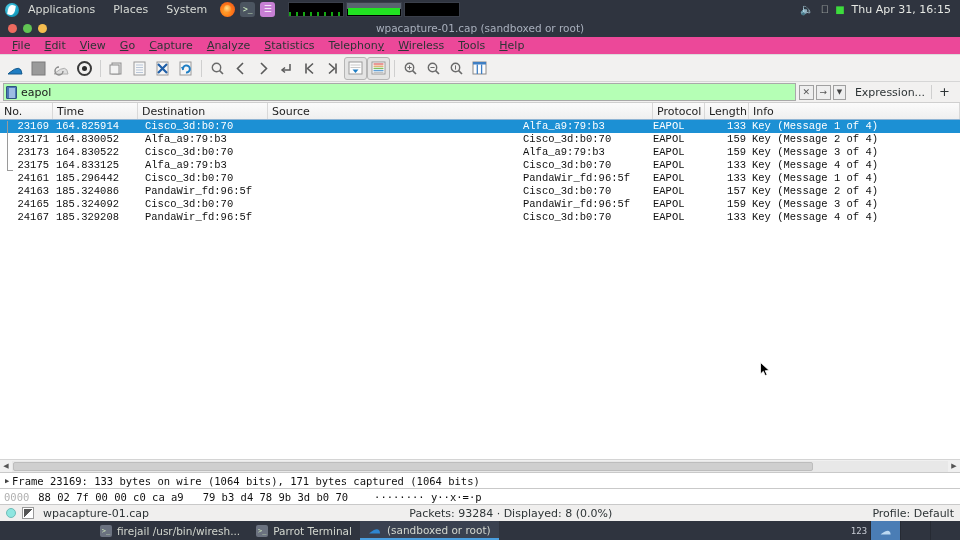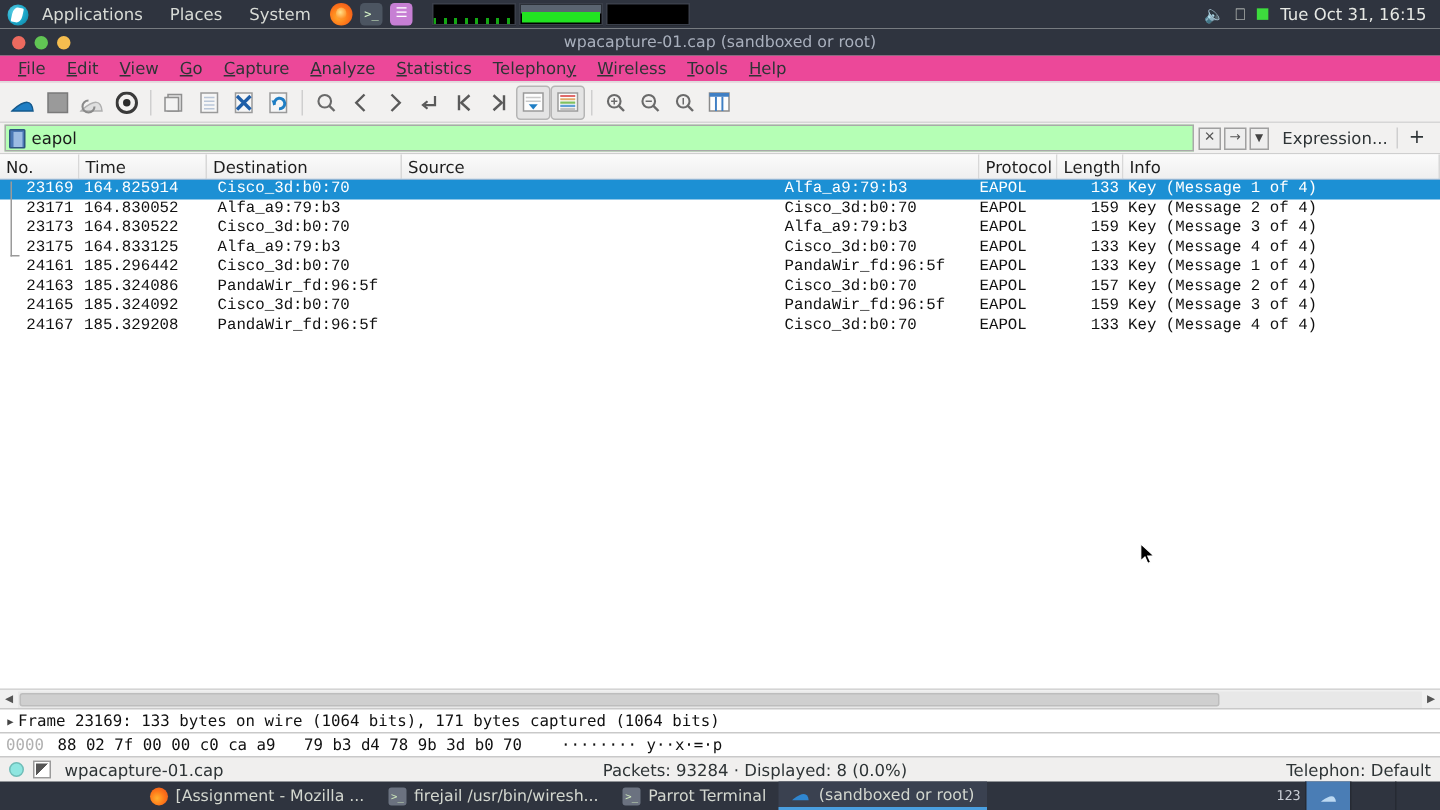--- a/index.html
+++ b/index.html
@@ -205,21 +205,21 @@
       <div class="graph-mem-top"></div>
         <div class="graph-mem-fill"></div>
     </div>
     <div class="graph-box"></div>
   </div>
 
   <div class="panel-right">
     <span class="sysico">🔈</span>
     <span class="sysico">⎕</span>
     <span class="sysico" style="color:#3ddc3d;font-size:10px;">■</span>
-    <span id="clock">Tue Oct 31, 16:15</span>
+    <span id="clock">Thu Apr 31, 16:15</span>
   </div>
 </div>
 
 <div id="window">
 
   <div id="titlebar">
     <div class="wbtns">
       <div class="wbtn wb-close"></div>
       <div class="wbtn wb-min"></div>
       <div class="wbtn wb-max"></div>
@@ -506,30 +506,26 @@
     <span id="hex-offset">0000</span>
     <span id="hex-bytes">88 02 7f 00 00 c0 ca a9   79 b3 d4 78 9b 3d b0 70</span>
     <span id="hex-ascii">········ y··x·=·p</span>
   </div>
 
   <div id="statusbar">
     <div class="st-circle"></div>
     <div class="st-pencil"></div>
     <div id="st-file">wpacapture-01.cap</div>
     <div id="st-packets">Packets: 93284 · Displayed: 8 (0.0%)</div>
-    <div id="st-profile">Telephon: Default</div>
+    <div id="st-profile">Profile: Default</div>
   </div>
 </div>
 
 <div id="taskbar">
   <div style="width:92px"></div>
-  <div class="task">
-    <span class="task-ico ti-ff"></span>
-    <span>[Assignment - Mozilla ...</span>
-  </div>
   <div class="task">
     <span class="task-ico ti-term">&gt;_</span>
     <span>firejail /usr/bin/wiresh...</span>
   </div>
   <div class="task">
     <span class="task-ico ti-term">&gt;_</span>
     <span>Parrot Terminal</span>
   </div>
   <div class="task active">
     <svg class="ti-shark" viewBox="0 0 17 14">

